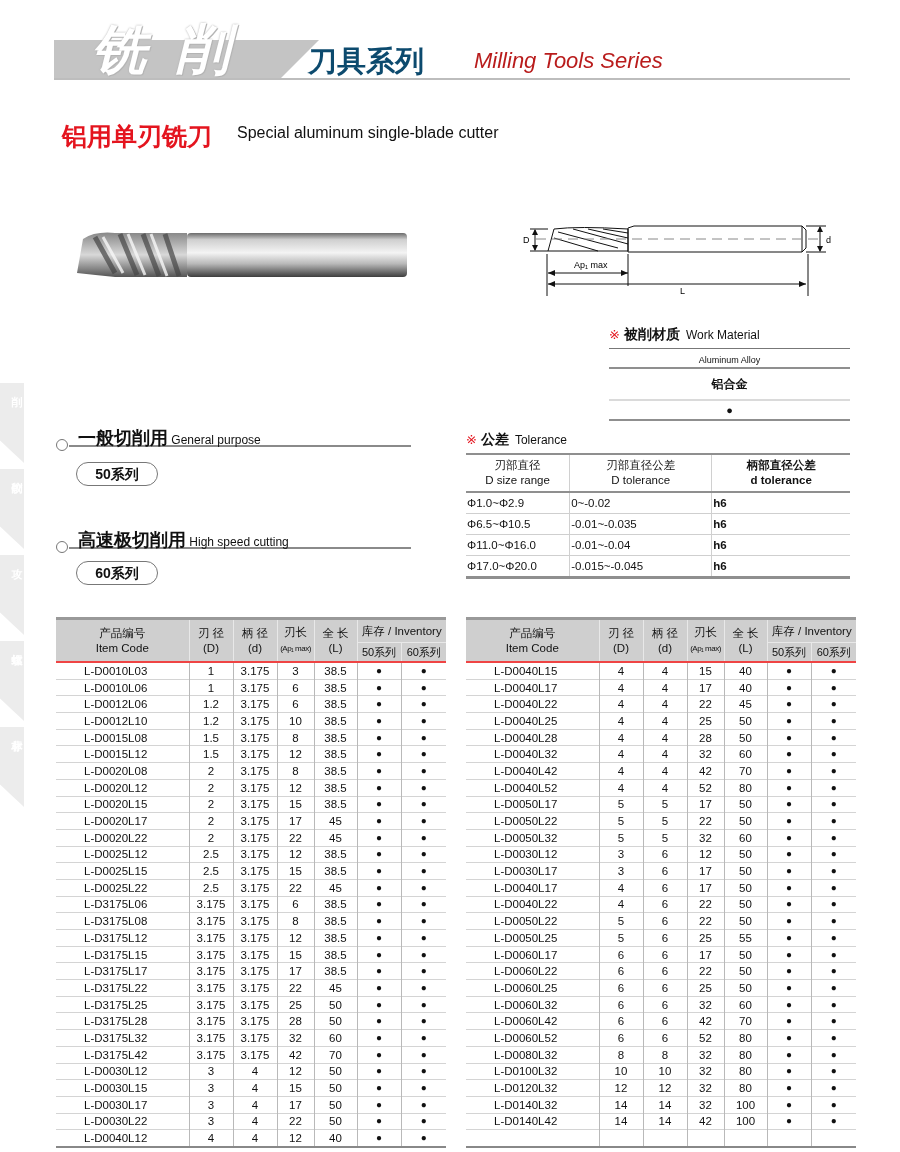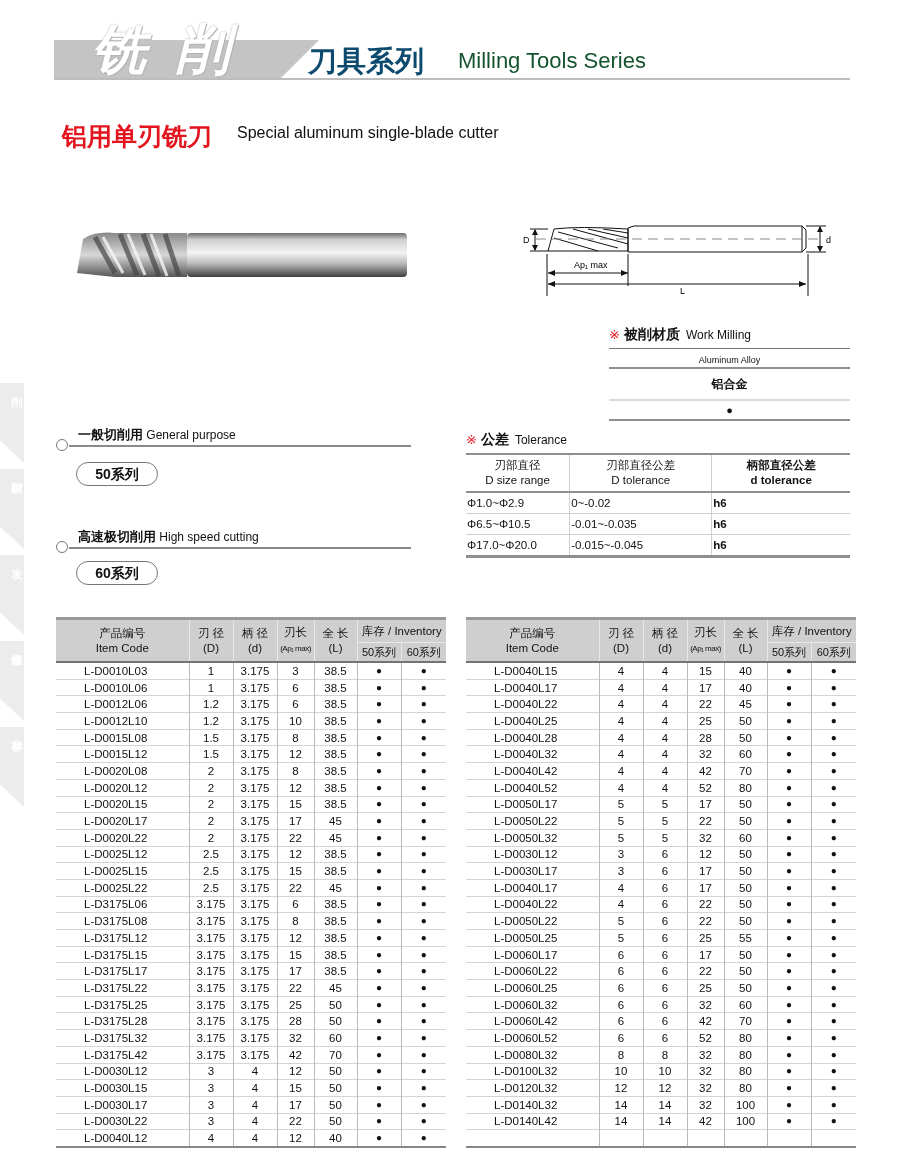--- a/index.html
+++ b/index.html
@@ -9,21 +9,21 @@
   
   .hdr-band { position:absolute; left:54px; top:40px; width:796px; height:40px; }
   .hdr-gray { position:absolute; left:0; top:0; width:225px; height:40px; background:#c4c4c4; }
   .hdr-slant { position:absolute; left:225px; top:0; width:0; height:0;
                border-top:40px solid #c4c4c4; border-right:40px solid transparent; }
   .hdr-line { position:absolute; left:0; top:38px; width:796px; height:2px; background:#bdbdbd; }
   .hdr-calli { position:absolute; left:92px; top:14px; font-family:"DejaVu Serif",serif;
                font-size:54px; color:#ffffff; letter-spacing:30px; font-weight:bold;
                text-shadow:0 0 2px #aaa, 1px 1px 0 #b8b8b8; font-style:italic; }
   .hdr-title { position:absolute; left:308px; top:42px; font-size:29px; font-weight:bold; color:#0c4a6e; }
-  .hdr-sub { position:absolute; left:458px; top:48px; font-size:22px; color:#14532d; }
+  .hdr-sub { position:absolute; left:474px; top:48px; font-size:22px; font-style:italic; color:#b91c1c; }
 
   .prod-title-cn { position:absolute; left:62px; top:120px; font-size:25px; color:#e4141e; font-weight:bold; }
   .prod-title-en { position:absolute; left:237px; top:124px; font-size:16px; color:#111; }
 
   
   .photo { position:absolute; left:75px; top:225px; width:335px; height:60px; }
 
   
   .diagram { position:absolute; left:518px; top:218px; width:320px; height:80px; }
 
@@ -54,39 +54,39 @@
   .tol th, .tol td { border-right:1px solid #d0d0d0; }
   .tol th:last-child, .tol td:last-child { border-right:none;font-weight:bold; }
   .tol tbody tr:last-child td { border-bottom:3px solid #8f8f8f; }
 
   
   .sec { position:absolute; left:54px; width:356px; height:20px; }
   .sec .circle { position:absolute; left:2px; top:11px; width:10px; height:10px;
                  border:1.5px solid #777; border-radius:50%; background:#fff; }
   .sec .line { position:absolute; left:15px; top:17px; width:342px; height:1.5px; background:#8a8a8a; }
   .sec .lbl { position:absolute; left:24px; top:-2px; font-size:12px; white-space:nowrap; }
-  .sec .lbl b { font-size:13px; }
+  .sec .lbl b { font-size:18px; }
   .pill { position:absolute; left:76px; width:80px; height:22px; border:1.5px solid #777;
           border-radius:12px; text-align:center; line-height:22px; font-size:14px; font-weight:bold; background:#fff; }
 
   
   .pt { position:absolute; top:617px; width:390px; border-collapse:collapse; font-size:11.5px; }
   .pt.left { left:56px; }
   .pt.right { left:466px; }
   .pt thead th { background:#cfcfcf; font-weight:normal; border-right:1px solid #e8e8e8; line-height:15px; padding:0; }
   .pt thead tr.r1 th { height:22px; border-top:3px solid #999; }
   .pt thead tr.r2 th { height:18px; border-top:1px solid #e8e8e8; font-size:11px; }
   .pt thead th.code { height:40px; }
   .pt .small { font-size:8px; letter-spacing:-0.5px; }
   .pt tbody td { height:15.7px; padding:0; text-align:center; border-right:1px solid #b9b9b9;
                  border-top:1px solid #d4d4d4; line-height:14px; }
   .pt tbody td:first-child { text-align:left; padding-left:28px; }
   .pt tbody td:last-child, .pt thead th:last-child { border-right:none; }
   .pt tbody tr:last-child td { border-bottom:2px solid #888; }
-  .pt tbody tr:first-child td { border-top:2px solid #737373; }
+  .pt tbody tr:first-child td { border-top:2px solid #ef4444; }
   .dotc { font-size:10px; }
 </style>
 </head>
 <body>
 
 <div class="hdr-band">
   <div class="hdr-gray"></div>
   <div class="hdr-slant"></div>
   <div class="hdr-line"></div>
 </div>
@@ -163,21 +163,21 @@
 <div class="side">
   <div class="side-tab">削</div>
   <div class="side-tab">铰削</div>
   <div class="side-tab">攻</div>
   <div class="side-tab">螺纹</div>
   <div class="side-tab">非标</div>
 </div>
 
 <div class="wm">
   <div class="wm-title">
-    <span class="mark">※</span><span class="wm-cn-b">被削材质</span><span class="wm-en">Work Milling</span>
+    <span class="mark">※</span><span class="wm-cn-b">被削材质</span><span class="wm-en">Work Material</span>
   </div>
   <div class="wm-row en">Aluminum Alloy</div>
   <div class="wm-row cn">铝合金</div>
   <div class="wm-row dot">●</div>
 </div>
 
 <div class="tol">
   <div class="tol-title">
     <span class="mark">※</span><span class="wm-cn-b">公差</span><span class="wm-en">Tolerance</span>
   </div>
@@ -191,20 +191,25 @@
     </thead>
     <tbody id="tol-body">
         <tr>
           <td>Φ1.0~Φ2.9</td>
           <td>0~-0.02</td>
           <td>h6</td>
         </tr>
         <tr>
           <td>Φ6.5~Φ10.5</td>
           <td>-0.01~-0.035</td>
+          <td>h6</td>
+        </tr>
+        <tr>
+          <td>Φ11.0~Φ16.0</td>
+          <td>-0.01~-0.04</td>
           <td>h6</td>
         </tr>
         <tr>
           <td>Φ17.0~Φ20.0</td>
           <td>-0.015~-0.045</td>
           <td>h6</td>
         </tr>
       </tbody>
   </table>
 </div>

